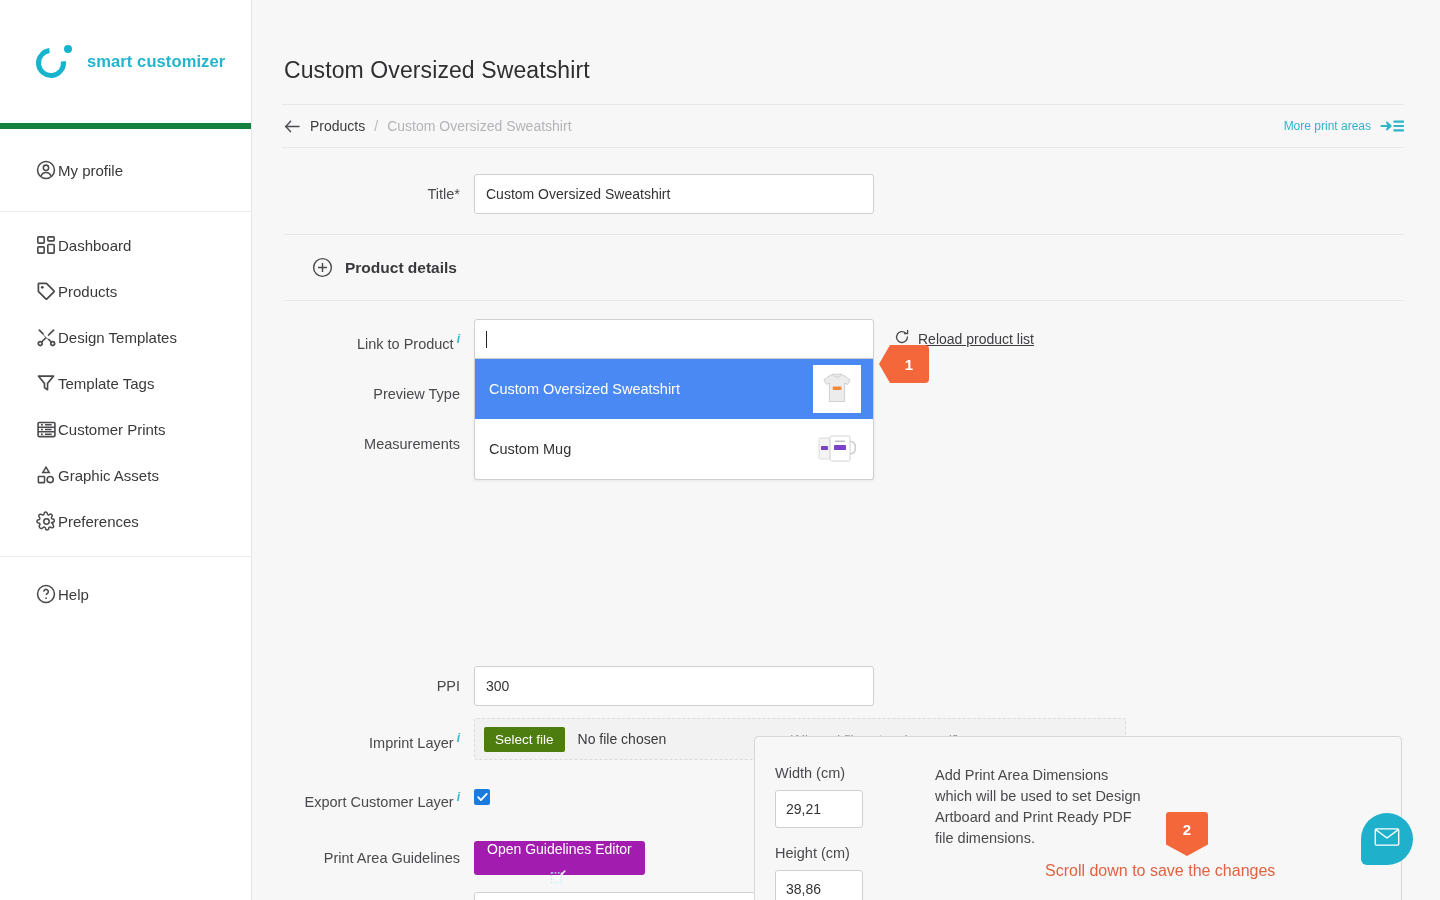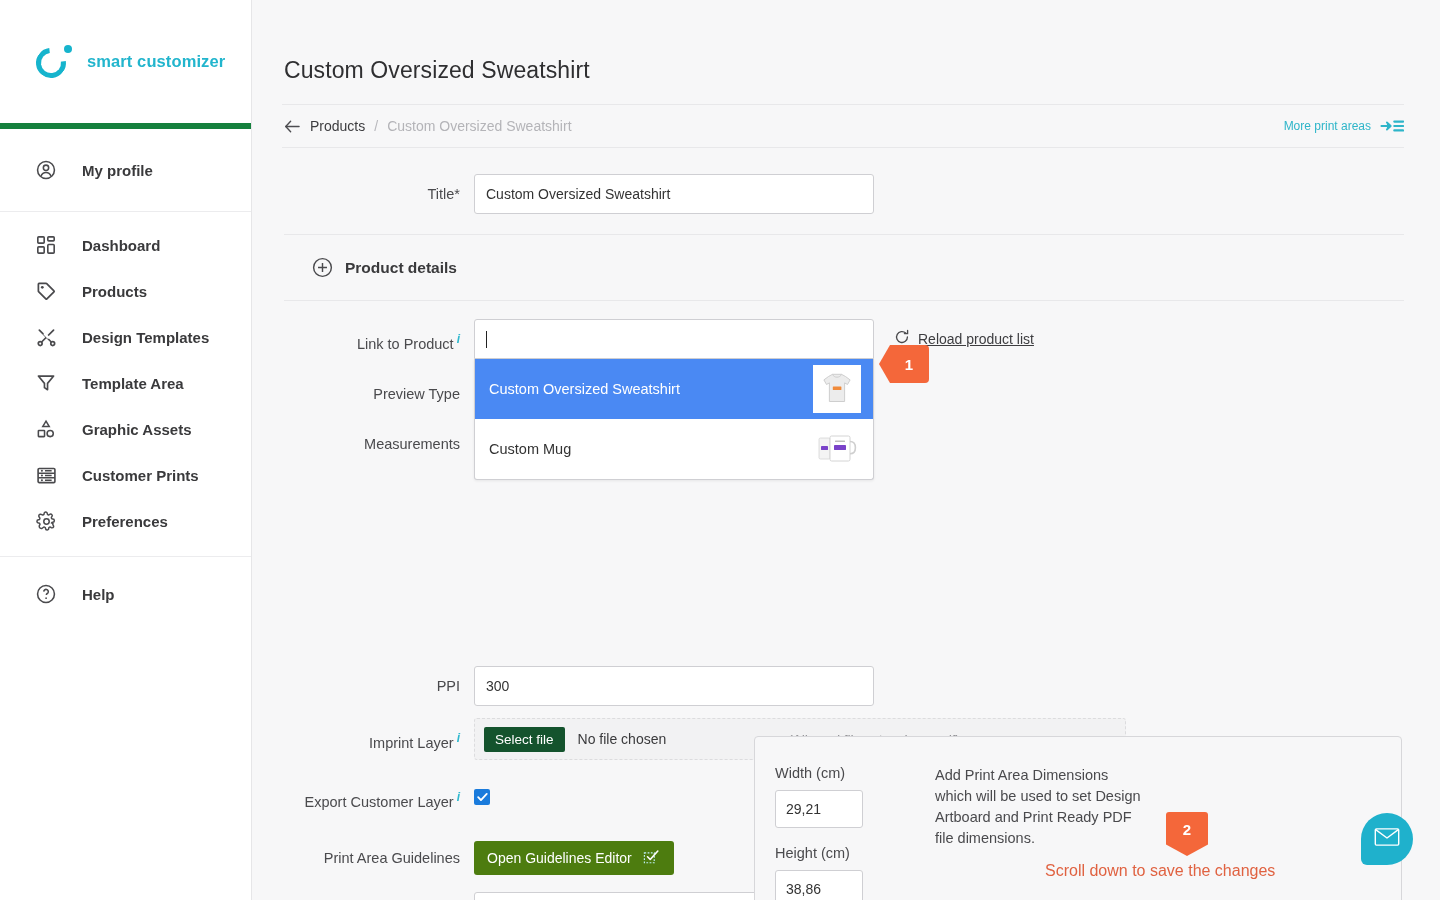--- a/index.html
+++ b/index.html
@@ -63,23 +63,23 @@
     color: #3a3a3c;
   }
   .nav-icon {
     width: 24px; height: 24px;
     flex: 0 0 24px;
     display: flex; align-items: center; justify-content: center;
     color: #4a4a4d;
   }
   .nav-icon svg { display: block; }
   .nav-label {
-    margin-left: 24px;
+    margin-left: 0;
     font-size: 15px;
-    font-weight: 700;
+    font-weight: 400;
     color: #3a3a3c;
     white-space: nowrap;
     text-align: center;
   }
 
   
   .main {
     flex: 1 1 auto;
     position: relative;
     height: 900px;
@@ -263,21 +263,21 @@
 
   .filebox {
     width: 652px; height: 42px;
     background: #f2f2f3;
     border: 1px dashed #dcdcde;
     border-radius: 3px;
     display: flex; align-items: center;
     padding-left: 9px;
   }
   .filebtn {
-    background: #14532d;
+    background: #4d7c0f;
     color: #fff;
     font-size: 13.5px;
     height: 25px;
     padding: 0 11px;
     border: none; border-radius: 2px;
     display: flex; align-items: center;
     cursor: pointer;
     font-family: "Liberation Sans", sans-serif;
   }
   .filename { margin-left: 13px; font-size: 14px; color: #3a3a3c; }
@@ -289,30 +289,31 @@
     background: #1a7bdc;
     border-radius: 2px;
     display: flex; align-items: center; justify-content: center;
     margin-top: 12px;
     cursor: pointer;
   }
   .chk svg { display: block; }
 
   .row-guidelines { margin-top: 16px; }
   .btn-teal {
-    background: #4d7c0f;
+    background: #a21caf;
     color: #fff;
     border: none; border-radius: 3px;
     height: 34px;
     padding: 0 13px;
     font-size: 14px;
     display: flex; align-items: center; gap: 11px;
     cursor: pointer;
     margin-top: 3px;
     font-family: "Liberation Sans", sans-serif;
+    flex-direction: column;
   }
   .row-toolset { margin-top: 14px; }
   .selectbox {
     width: 400px; height: 40px;
     border: 1px solid #cfcfd3;
     border-radius: 3px;
     background: #fff;
     display: flex; align-items: center; justify-content: space-between;
     padding: 0 12px;
     font-size: 14px; color: #333;
@@ -430,46 +431,46 @@
         </span>
         <span class="nav-label">Design Templates</span>
       </div>
 
       <div class="nav-item">
         <span class="nav-icon">
           <svg width="20" height="20" viewBox="0 0 22 22" fill="none" stroke="#4a4a4d" stroke-width="1.8" stroke-linejoin="round">
             <path d="M2.6 3.4h16.8l-6.7 8v7l-3.4-2.3v-4.7z"></path>
           </svg>
         </span>
-        <span class="nav-label">Template Area</span>
-      </div>
-
-      <div class="nav-item">
-        <span class="nav-icon">
-          <svg width="20" height="20" viewBox="0 0 22 22" fill="none" stroke="#4a4a4d" stroke-width="1.7">
-            <path d="M11 2.4l3.5 5.8H7.5z"></path>
-            <rect x="2.6" y="12.6" width="6.8" height="6.8" rx=".6"></rect>
-            <circle cx="15.6" cy="16" r="3.4"></circle>
-          </svg>
-        </span>
-        <span class="nav-label">Graphic Assets</span>
+        <span class="nav-label">Template Tags</span>
       </div>
 
       <div class="nav-item">
         <span class="nav-icon">
           <svg width="21" height="21" viewBox="0 0 22 22" fill="none" stroke="#4a4a4d" stroke-width="1.7">
             <rect x="2.2" y="3.6" width="17.6" height="14.8" rx="1.2"></rect>
             <path d="M2.2 8.6h17.6M2.2 13.4h17.6"></path>
             <circle cx="6.2" cy="6.1" r="1.1" fill="#4a4a4d" stroke="none"></circle>
             <circle cx="6.2" cy="11" r="1.1" fill="#4a4a4d" stroke="none"></circle>
             <circle cx="6.2" cy="15.9" r="1.1" fill="#4a4a4d" stroke="none"></circle>
             <path d="M9.4 6.1h7M9.4 11h7M9.4 15.9h7" stroke-width="1.5"></path>
           </svg>
         </span>
         <span class="nav-label">Customer Prints</span>
+      </div>
+
+      <div class="nav-item">
+        <span class="nav-icon">
+          <svg width="20" height="20" viewBox="0 0 22 22" fill="none" stroke="#4a4a4d" stroke-width="1.7">
+            <path d="M11 2.4l3.5 5.8H7.5z"></path>
+            <rect x="2.6" y="12.6" width="6.8" height="6.8" rx=".6"></rect>
+            <circle cx="15.6" cy="16" r="3.4"></circle>
+          </svg>
+        </span>
+        <span class="nav-label">Graphic Assets</span>
       </div>
 
       <div class="nav-item">
         <span class="nav-icon">
           <svg width="21" height="21" viewBox="0 0 24 24" fill="none" stroke="#4a4a4d" stroke-width="1.7">
             <circle cx="12" cy="12" r="3.1"></circle>
             <path d="M19.3 14.5a1.5 1.5 0 00.3 1.65l.05.05a1.8 1.8 0 01-1.27 3.08 1.8 1.8 0 01-1.28-.53l-.05-.05a1.5 1.5 0 00-1.65-.3 1.5 1.5 0 00-.9 1.37v.14a1.8 1.8 0 11-3.6 0v-.07a1.5 1.5 0 00-.98-1.37 1.5 1.5 0 00-1.65.3l-.05.05A1.8 1.8 0 114.06 16.2l.05-.05a1.5 1.5 0 00.3-1.65 1.5 1.5 0 00-1.37-.9h-.14a1.8 1.8 0 110-3.6h.07a1.5 1.5 0 001.37-.98 1.5 1.5 0 00-.3-1.65l-.05-.05A1.8 1.8 0 116.6 4.06l.05.05a1.5 1.5 0 001.65.3h.07a1.5 1.5 0 00.9-1.37v-.14a1.8 1.8 0 113.6 0v.07a1.5 1.5 0 00.9 1.37 1.5 1.5 0 001.65-.3l.05-.05a1.8 1.8 0 112.55 2.55l-.05.05a1.5 1.5 0 00-.3 1.65v.07a1.5 1.5 0 001.37.9h.14a1.8 1.8 0 110 3.6h-.07a1.5 1.5 0 00-1.37.9z"></path>
           </svg>
         </span>
         <span class="nav-label">Preferences</span>

